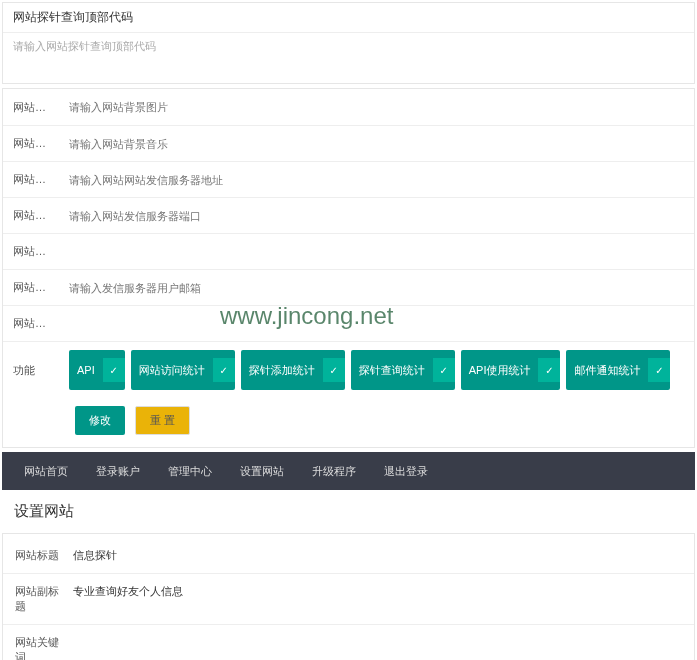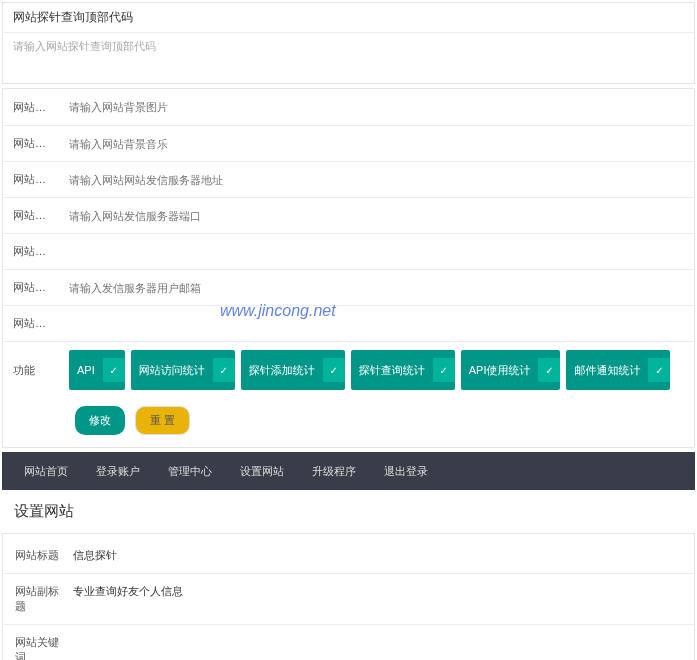--- a/index.html
+++ b/index.html
@@ -11,31 +11,31 @@
 .form-row{display:flex;align-items:center;border-top:1px solid #eee;min-height:36px}
 .form-row:first-child{border-top:none}
 .form-label{width:58px;padding:8px 6px 8px 10px;font-size:11px;color:#555;white-space:nowrap;overflow:hidden;text-overflow:ellipsis}
 .form-input{flex:1;padding:6px 8px}
 .form-input input{width:100%;border:none;outline:none;font-size:11px;color:#999;background:transparent}
 .checks{display:flex;flex-wrap:wrap;gap:6px;padding:8px}
 .chk{display:inline-flex;align-items:center;background:#009688;color:#fff;font-size:11px;border-radius:2px;overflow:hidden;height:40px}
 .chk .lbl{padding:0 8px}
 .chk .box{width:22px;height:24px;background:#00b39b;display:flex;align-items:center;justify-content:center;font-size:10px}
 .btns{display:flex;gap:10px;padding:8px 8px 12px 72px}
-.btn{padding:6px 14px;font-size:11px;border:none;border-radius:10px;cursor:pointer}
+.btn{padding:6px 14px;font-size:11px;border:none;border-radius:2px;cursor:pointer}
 .btn-primary{background:#009688;color:#fff}
 .btn-default{background:#eab308;color:#555;border:1px solid #ddd}
 .navbar{background:#393D49;color:#ccc;display:flex;padding:0 8px;height:38px;align-items:flex-start;margin:2px}
 .navbar .item{padding:0 14px;font-size:11px;color:#ddd;cursor:pointer;line-height:38px}
 .page-title{font-size:15px;padding:10px 14px;color:#333}
 .info-row{display:flex;border-top:1px solid #eee;padding:10px 0}
 .info-row:first-child{border-top:none}
 .info-label{width:70px;padding:0 6px 0 12px;font-size:11px;color:#555}
 .info-value{flex:1;font-size:11px;color:#333;padding-right:10px}
-.watermark{position:absolute;left:220px;top:300px;font-size:16px;font-style:italic;color:#1d4ed8;opacity:0.7;pointer-events:none;font-family:Arial}
+.watermark{position:absolute;left:220px;top:300px;font-size:24px;color:#14532d;opacity:0.7;pointer-events:none;font-family:Arial}
 .container{position:relative}
 </style>
 </head>
 <body>
 <div class="container">
 
 <div class="section">
   <div class="section-title">网站探针查询顶部代码</div>
   <div class="section-body" style="height:50px">
     <span class="hint">请输入网站探针查询顶部代码</span>

